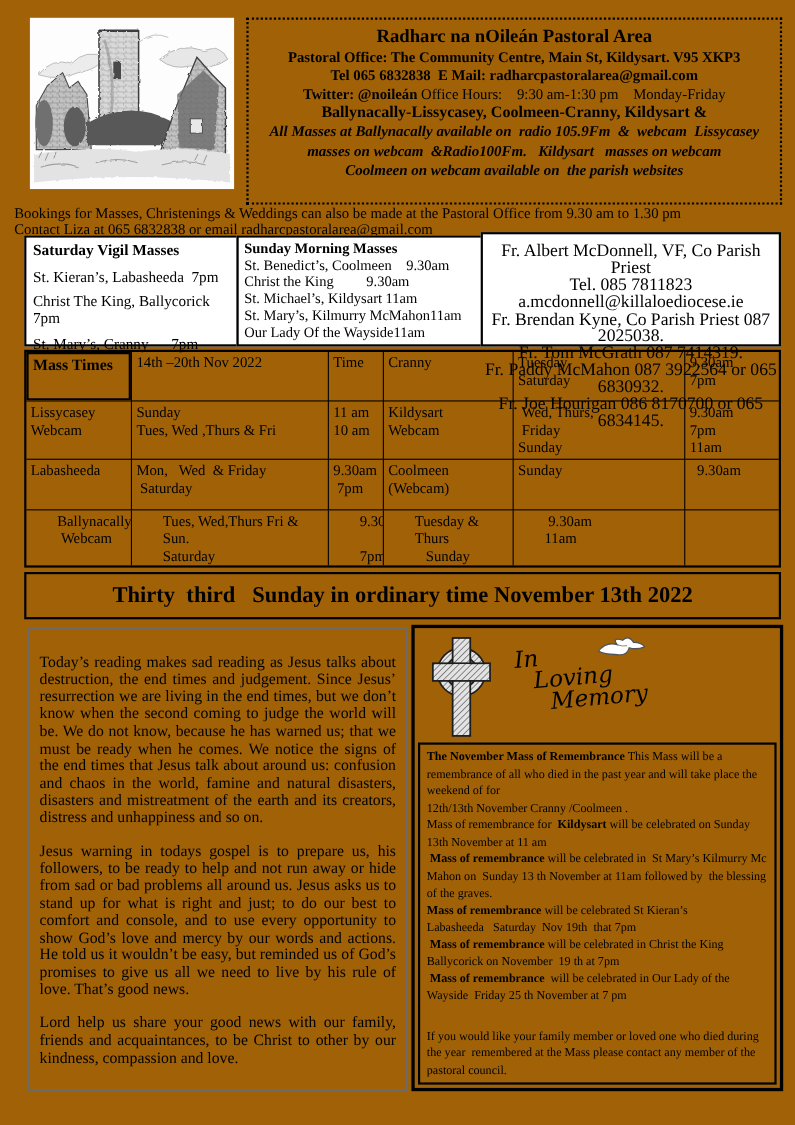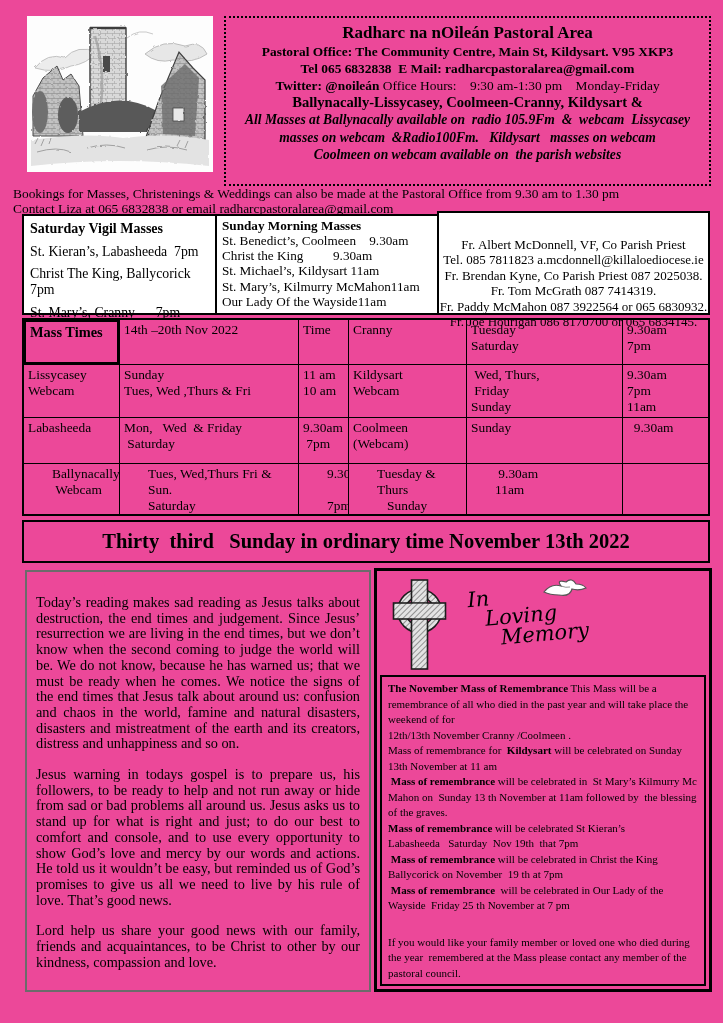--- a/index.html
+++ b/index.html
@@ -1,17 +1,17 @@
 <!DOCTYPE html>
 <html><head>
 <meta charset="utf-8">
 <style>
   html,body { margin:0; padding:0; background:#ffffff; }
   #page {
-    position:relative; width:723px; height:1023px; background:#ec4899;
+    position:relative; width:723px; height:1023px; background:#a16207;
     font-family:"Liberation Serif", serif; color:#000; overflow:hidden;
   }
   
   .ruins { position:absolute; left:27px; top:16px; width:186px; height:156px; }
 
   
   .header-box {
     position:absolute; left:224px; top:16px; width:487px; height:170px;
     border:2px dotted #000; box-sizing:border-box; text-align:center; padding-top:4px;
   }
@@ -25,21 +25,21 @@
   .bookings { position:absolute; left:13px; top:187px; width:690px; font-size:13.4px; line-height:14.5px; }
 
   .box { position:absolute; border:2px solid #000; box-sizing:border-box; background:#fff; }
   .vigil-box  { left:22px;  top:214px; width:195px; height:101px; padding:5px 6px; }
   .vigil-title{ font-weight:bold; font-size:14px; }
   .vigil-item { font-size:13.8px; margin-top:6.5px; white-space:pre-wrap; }
   .sunday-box { left:215px; top:214px; width:233px; height:101px; padding:2px 5px; }
   .sunday-title{ font-weight:bold; font-size:13.2px; line-height:15px; }
   .sunday-item { font-size:13.2px; line-height:15.2px; white-space:pre-wrap; }
   .priests-box { left:437px; top:211px; width:273px; height:104px; text-align:center;
-                 font-size:13px; line-height:15.4px; padding-top:24px; }
+                 font-size:16px; line-height:15.4px; padding-top:8px; }
 
   
   .mass-table {
     position:absolute; left:22px; top:318px; width:688px;
     border:2px solid #000; box-sizing:border-box;
     display:grid;
     grid-template-columns:96px 179px 50px 118px 156px 1fr;
     grid-template-rows:45px 53px 46px 50px;
   }
   .cell {

